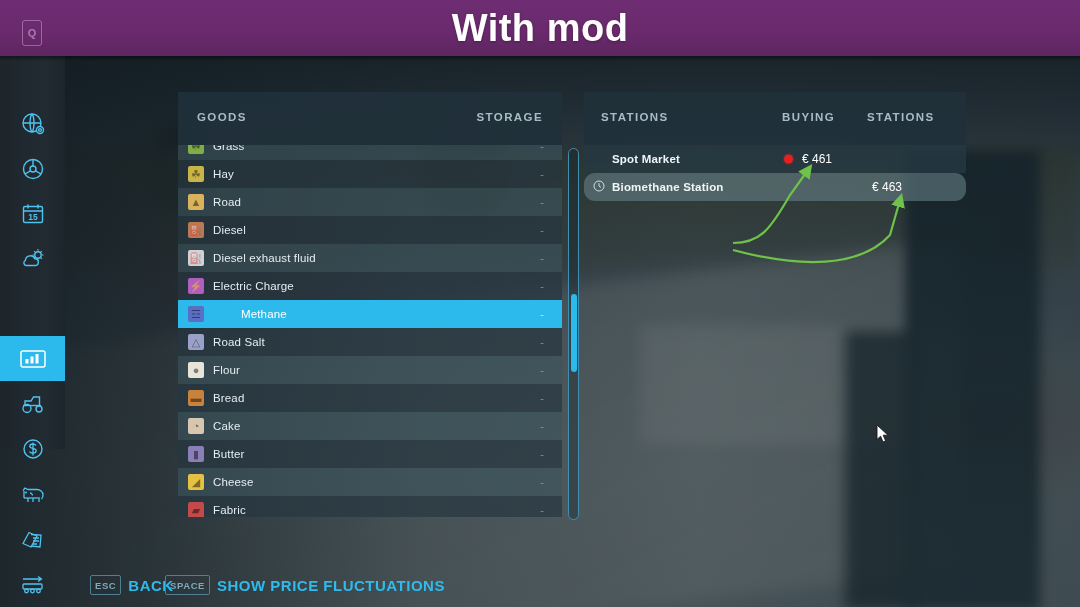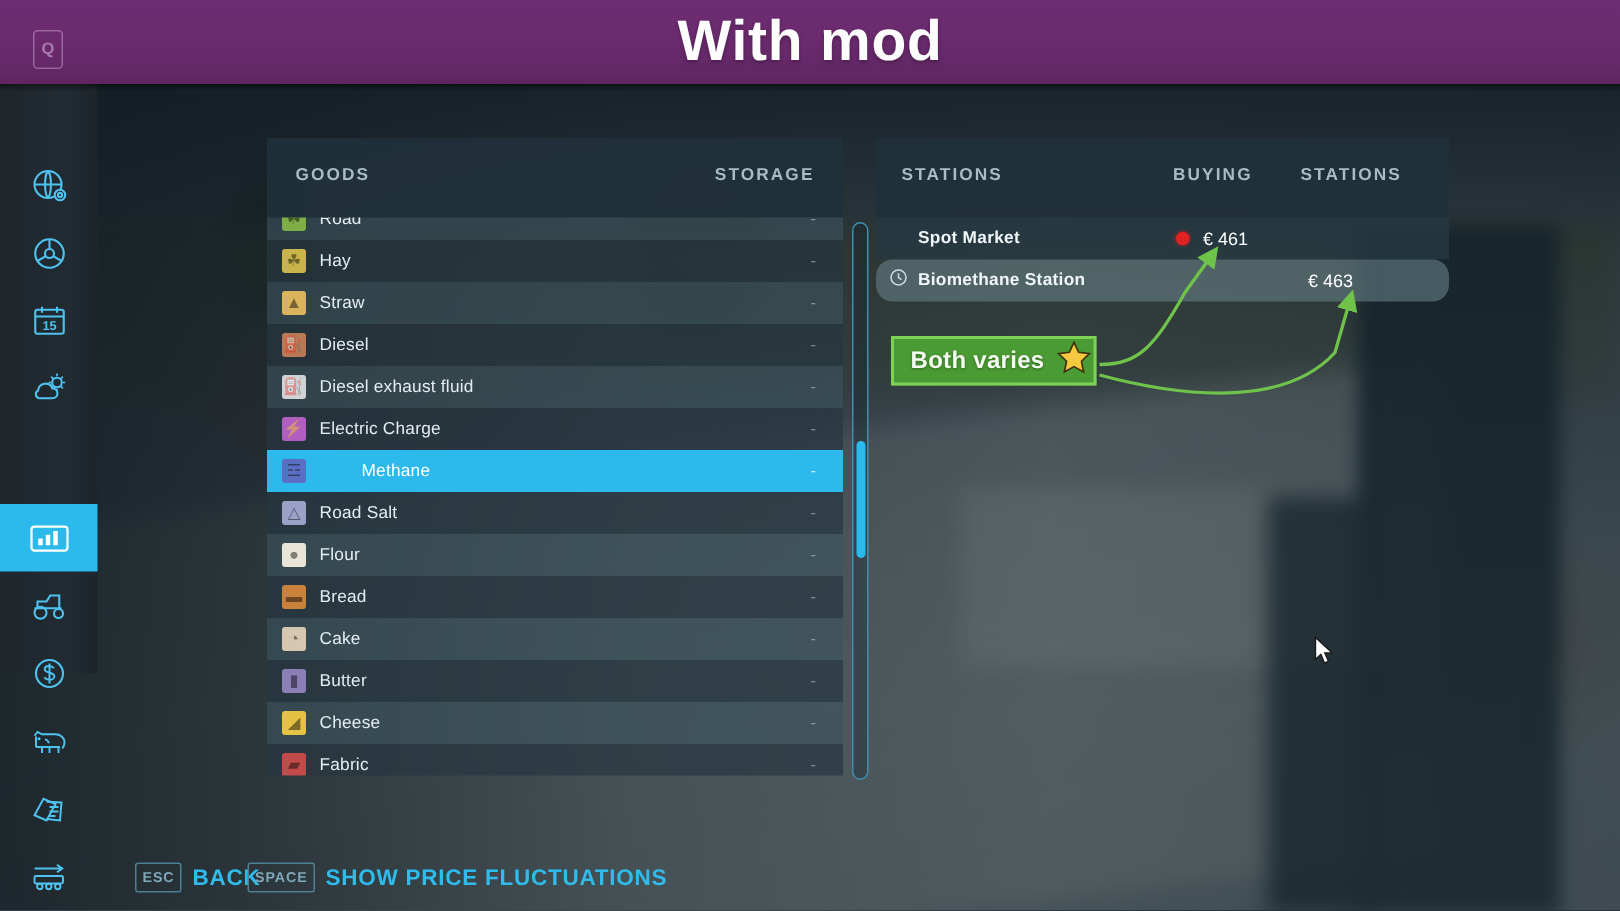--- a/index.html
+++ b/index.html
@@ -357,31 +357,31 @@
 
   <div class="panel" id="goods-panel">
     <div class="panel-head">
       <div class="col col-goods">GOODS</div>
       <div class="col col-storage">STORAGE</div>
     </div>
     <div class="goods-viewport">
       <div class="goods-scroller" id="goods-list">
           <div class="goods-row even">
             <span class="goods-icon" style="background: rgb(127, 174, 70); color: rgba(0, 0, 0, 0.45);">☘</span>
-            <span class="goods-name">Road</span>
+            <span class="goods-name">Grass</span>
             <span class="goods-storage">-</span>
           </div>
           <div class="goods-row odd">
             <span class="goods-icon" style="background: rgb(201, 180, 74); color: rgba(0, 0, 0, 0.45);">☘</span>
             <span class="goods-name">Hay</span>
             <span class="goods-storage">-</span>
           </div>
           <div class="goods-row even">
             <span class="goods-icon" style="background: rgb(217, 180, 92); color: rgba(0, 0, 0, 0.45);">▲</span>
-            <span class="goods-name">Straw</span>
+            <span class="goods-name">Road</span>
             <span class="goods-storage">-</span>
           </div>
           <div class="goods-row odd">
             <span class="goods-icon" style="background: rgb(184, 122, 85); color: rgba(0, 0, 0, 0.45);">⛽</span>
             <span class="goods-name">Diesel</span>
             <span class="goods-storage">-</span>
           </div>
           <div class="goods-row even">
             <span class="goods-icon" style="background: rgb(207, 211, 214); color: rgba(0, 0, 0, 0.45);">⛽</span>
             <span class="goods-name">Diesel exhaust fluid</span>
@@ -466,28 +466,20 @@
   <svg class="anno-arrows">
     <defs>
       <marker id="ah" markerWidth="7" markerHeight="7" refX="3.2" refY="3.2" orient="auto">
         <path d="M0,0 L6.5,3.2 L0,6.4 z" fill="#6fc24a"></path>
       </marker>
     </defs>
     <path d="M733,243 C760,243 770,230 790,195 L808,170" stroke="#6fc24a" stroke-width="2.2" fill="none" marker-end="url(#ah)"></path>
     <path d="M733,250 C800,268 860,268 890,235 L900,200" stroke="#6fc24a" stroke-width="2.2" fill="none" marker-end="url(#ah)"></path>
   </svg>
 
-  <div class="anno-box">
-    <span class="anno-text">Both varies</span>
-    <span class="anno-star">
-      <svg width="24" height="23" viewBox="0 0 24 23">
-        <path d="M12 1.2l3.1 6.7 7.2.9-5.3 5 1.4 7.2L12 17.4 5.6 21l1.4-7.2-5.3-5 7.2-.9z" fill="#f5c842" stroke="#3f3008" stroke-width="1.1"></path>
-      </svg>
-    </span>
-  </div>
 
   <div class="helpbar">
     <div class="help-item" style="left:90px;">
       <span class="help-key">ESC</span>
       <span class="help-label">BACK</span>
     </div>
     <div class="help-item" style="left:165px;">
       <span class="help-key">SPACE</span>
       <span class="help-label">SHOW PRICE FLUCTUATIONS</span>
     </div>

